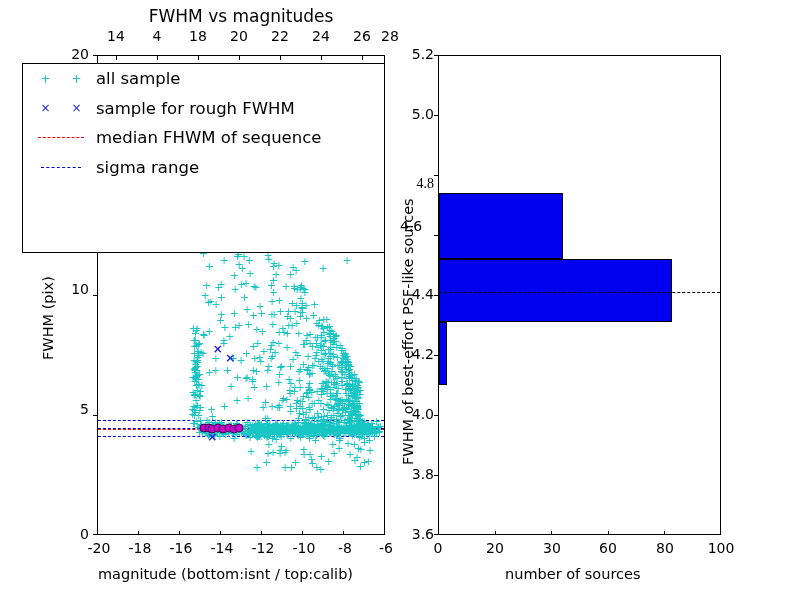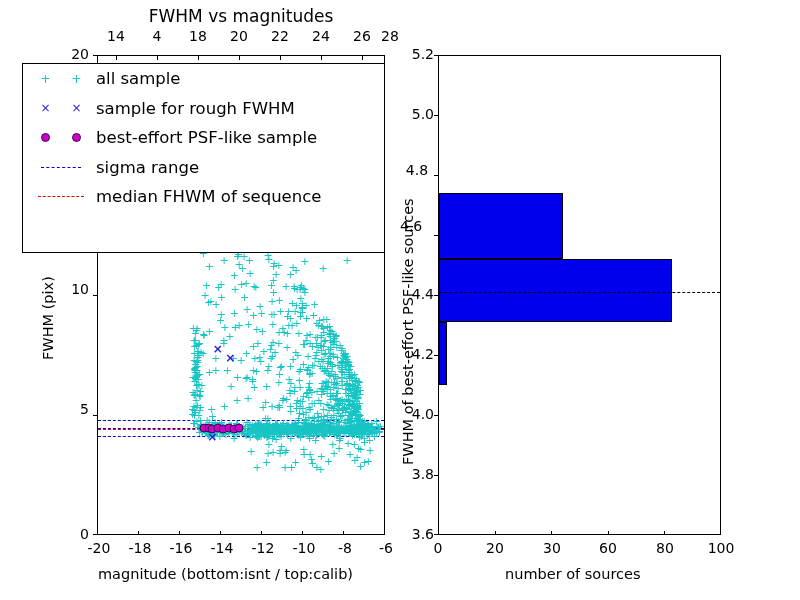--- a/index.html
+++ b/index.html
@@ -1575,50 +1575,43 @@
     </div>
     <div class="leg-row">
       <span class="leg-key">
         <span class="key-x">×</span>
         <span class="key-x">×</span>
       </span>
       <span class="leg-txt">sample for rough FWHM</span>
     </div>
     <div class="leg-row">
       <span class="leg-key">
-        <span class="key-dot"></span>
-        <span class="key-dot"></span>
+        <span class="key-line kl-red"></span>
       </span>
-      <span class="leg-txt">best-effort PSF-like sample</span>
+      <span class="leg-txt">median FHWM of sequence</span>
     </div>
     <div class="leg-row">
       <span class="leg-key">
         <span class="key-line kl-bluedd" style="width:40px;border-top-style:dashed;"></span>
       </span>
       <span class="leg-txt">sigma range</span>
     </div>
-    <div class="leg-row">
-      <span class="leg-key">
-        <span class="key-line kl-red"></span>
-      </span>
-      <span class="leg-txt">median FHWM of sequence</span>
-    </div>
   </div>
 
 
   <div class="axlabel ylabel-rot" style="left:400px;top:465px;">FWHM of best-effort PSF-like sources</div>
   <div class="axlabel" style="left:505px;top:566px;">number of sources</div>
 
   <div class="tick-lbl" style="left:400px;top:526px;width:34px;text-align:right;">3.6</div>
   <div class="tick-lbl" style="left:400px;top:466px;width:34px;text-align:right;">3.8</div>
   <div class="tick-lbl" style="left:400px;top:406px;width:34px;text-align:right;">4.0</div>
   <div class="tick-lbl" style="left:400px;top:346px;width:34px;text-align:right;">4.2</div>
   <div class="tick-lbl" style="left:400px;top:286px;width:34px;text-align:right;">4.4</div>
   <div class="tick-lbl" style="left:400px;top:218px;width:34px;text-align:left;">4.6</div>
-  <div class="tick-lbl" style="left:400px;top:162px;width:34px;">4.8</div>
+  <div class="tick-lbl" style="left:400px;top:176px;width:34px;text-align:right;font-family:Liberation Serif, serif;">4.8</div>
   <div class="tick-lbl" style="left:400px;top:106px;width:34px;text-align:right;">5.0</div>
   <div class="tick-lbl" style="left:400px;top:46px;width:34px;text-align:right;">5.2</div>
 
   <div class="tick-lbl" style="left:422px;top:540px;width:32px;">0</div>
   <div class="tick-lbl" style="left:479px;top:540px;width:32px;">20</div>
   <div class="tick-lbl" style="left:536px;top:540px;width:32px;">30</div>
   <div class="tick-lbl" style="left:592px;top:540px;width:32px;">60</div>
   <div class="tick-lbl" style="left:649px;top:540px;width:32px;">80</div>
   <div class="tick-lbl" style="left:703px;top:540px;width:36px;">100</div>
 

